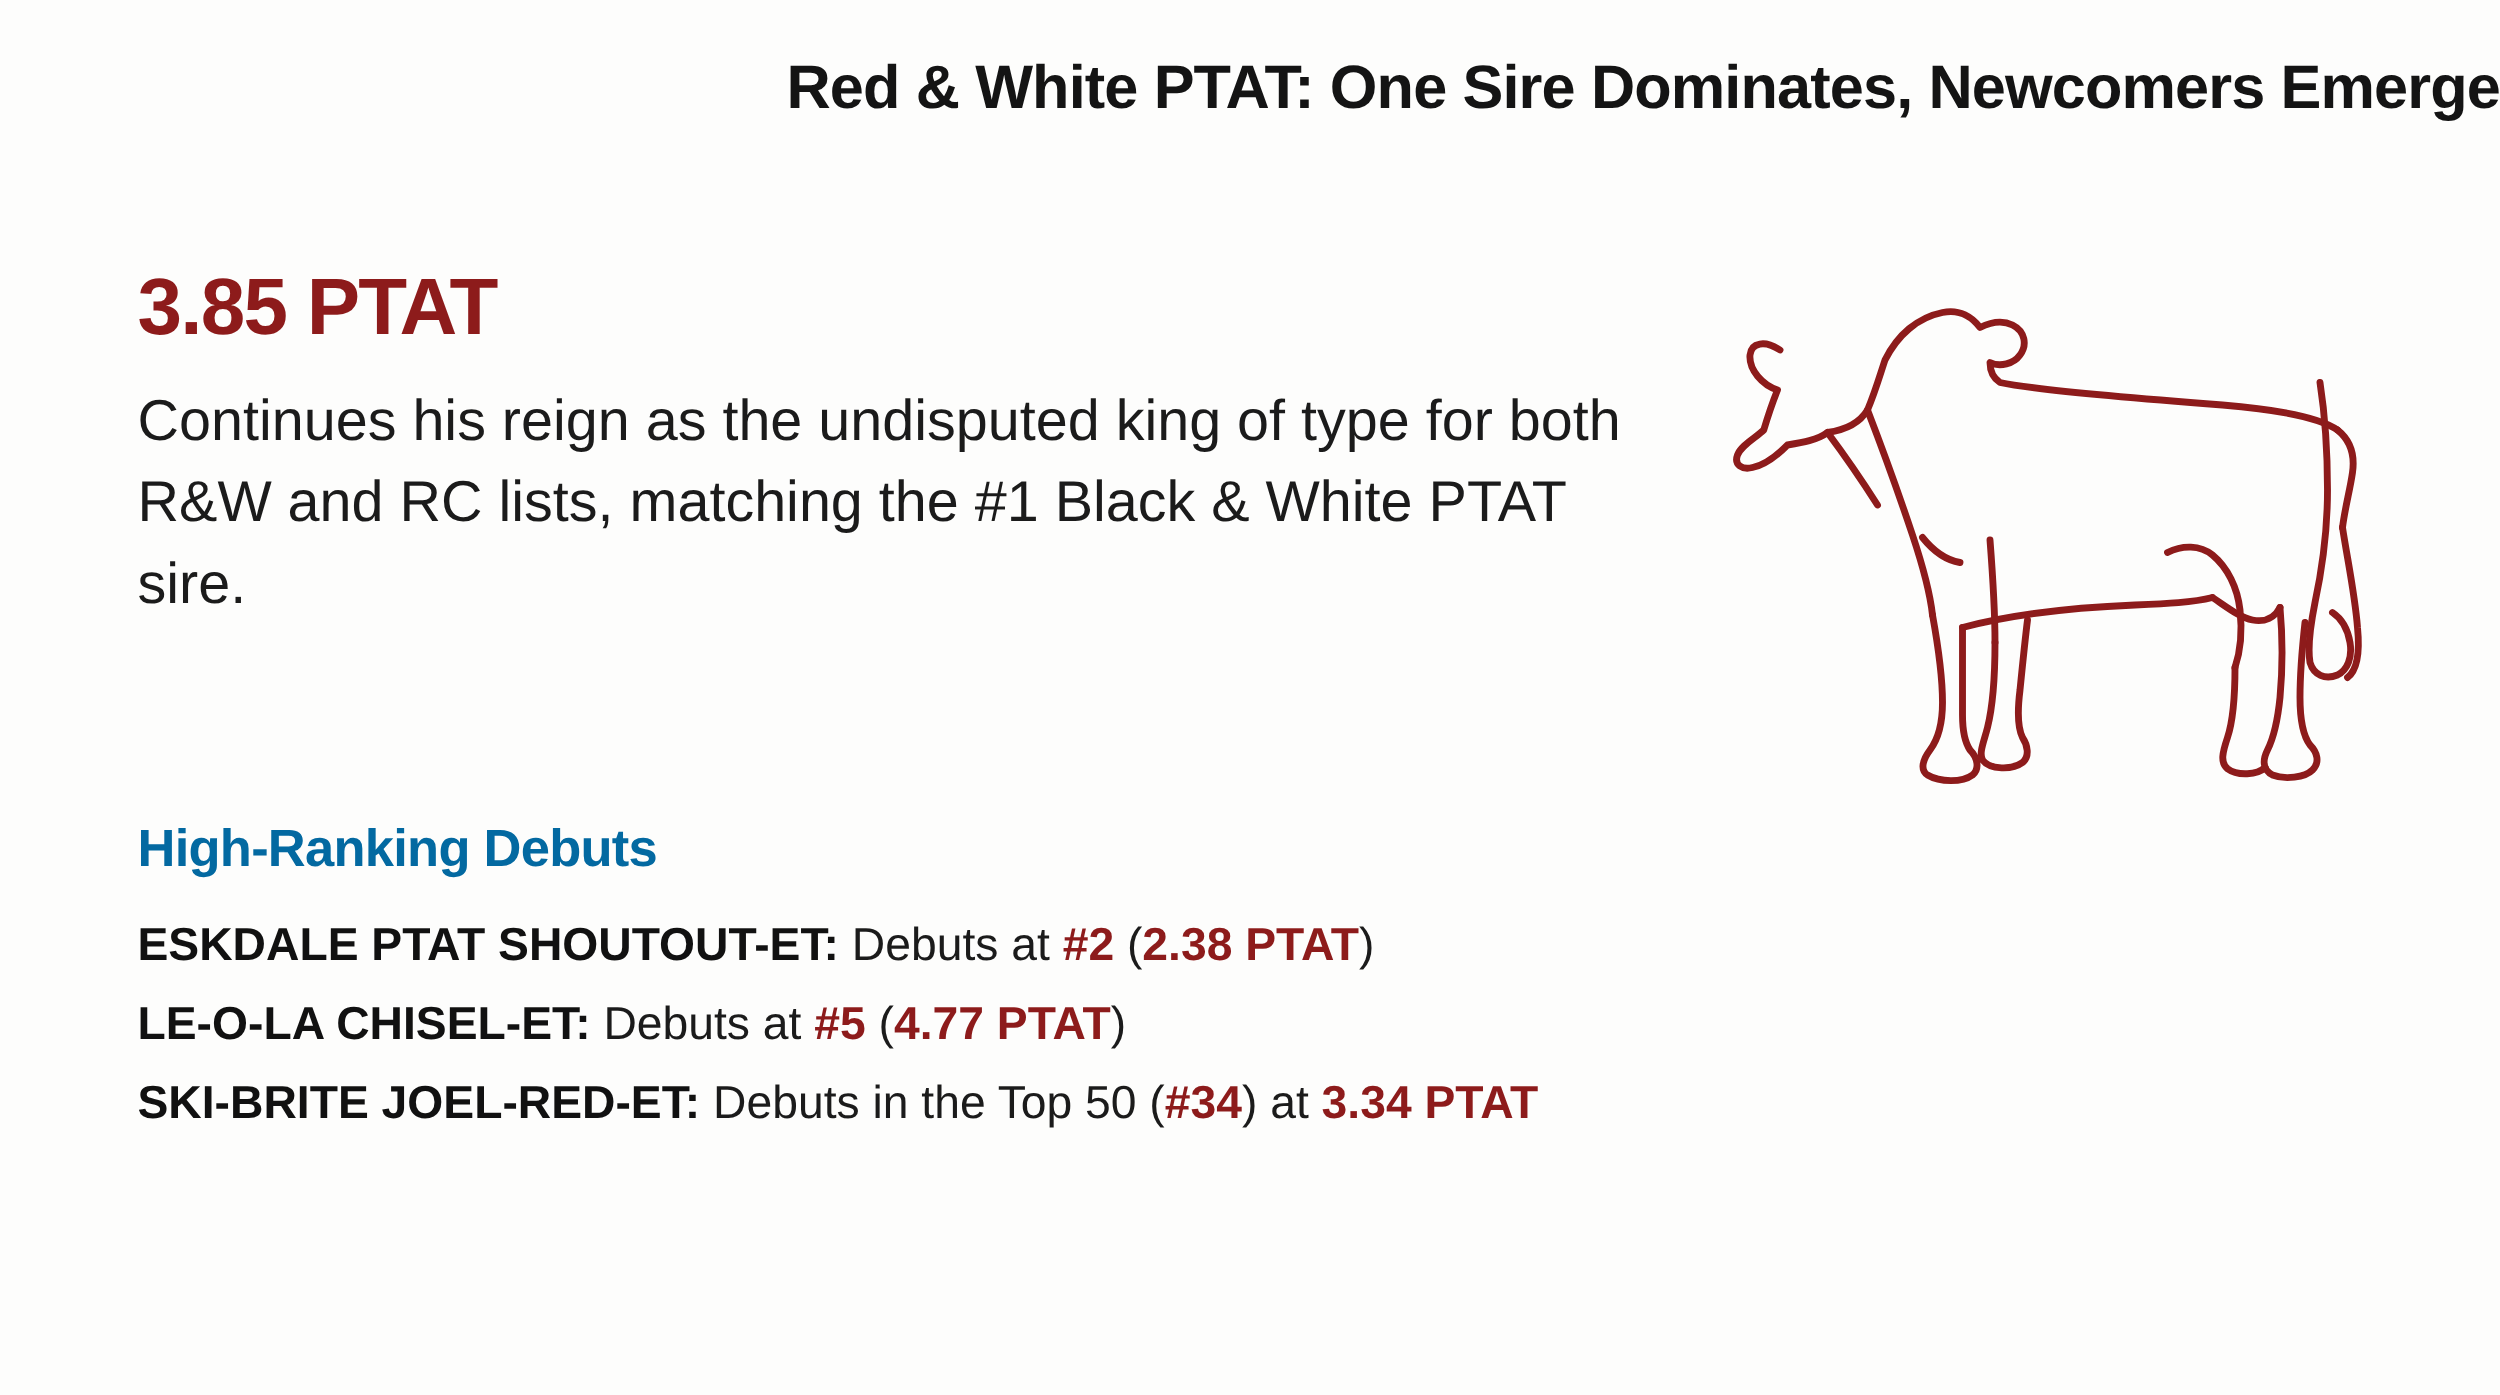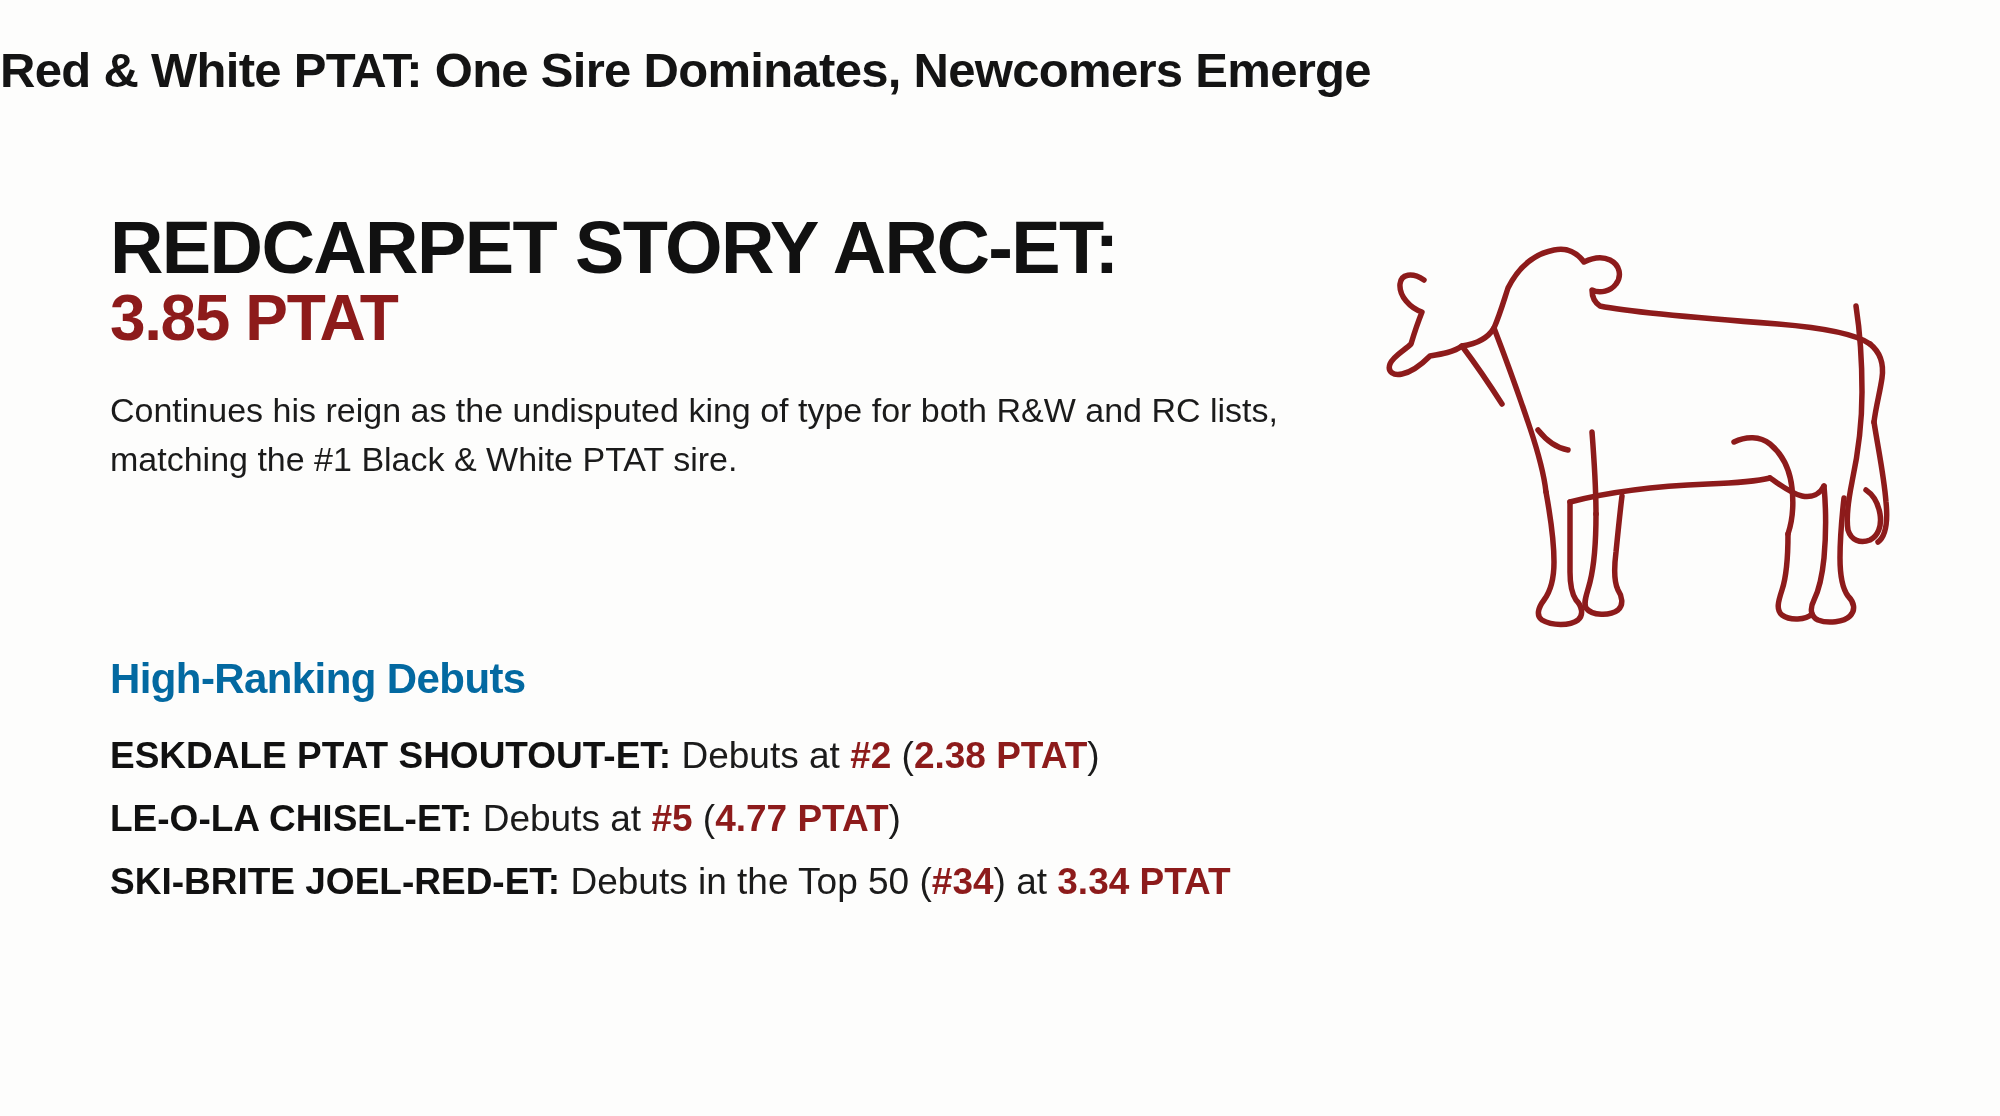--- a/index.html
+++ b/index.html
@@ -18,21 +18,21 @@
     height: 1116px;
     background: #fdfdfc;
   }
 
   
   .header-title {
     position: absolute;
     left: 0;
     top: 42px;
     width: 2000px;
-    text-align: left;
+    text-align: right;
     font-size: 49px;
     font-weight: 700;
     letter-spacing: -0.7px;
     color: #141414;
     white-space: nowrap;
   }
 
   
   .hero {
     position: absolute;
@@ -54,22 +54,22 @@
     font-size: 64px;
     line-height: 1.06;
     font-weight: 800;
     letter-spacing: -1.4px;
     color: #8d1b1b;
     margin-top: 0;
     white-space: nowrap;
   }
 
   .hero-desc {
-    margin-top: 34px;
-    font-size: 34px;
+    margin-top: 24px;
+    font-size: 46px;
     line-height: 1.42;
     color: #1b1b1b;
     font-weight: 400;
     max-width: 1230px;
   }
 
   
   .debuts {
     position: absolute;
     left: 110px;
@@ -120,21 +120,20 @@
   .cow-art svg { width: 100%; height: 100%; display: block; }
 </style>
 </head>
 <body>
 
 <div class="slide">
 
   <div class="header-title">Red &amp; White PTAT: One Sire Dominates, Newcomers Emerge</div>
 
   <div class="hero">
-    <div class="hero-name">REDCARPET STORY ARC-ET:</div>
     <div class="hero-value">3.85 PTAT</div>
     <div class="hero-desc">Continues his reign as the undisputed king of type for both R&amp;W and RC lists, matching the #1 Black &amp; White PTAT sire.</div>
   </div>
 
   <div class="debuts">
     <div class="debuts-heading">High-Ranking Debuts</div>
 
     <div class="debut-row">
       <span class="sire">ESKDALE PTAT SHOUTOUT-ET:</span><span class="paren"> Debuts at </span><span class="accent">#2</span><span class="paren"> (</span><span class="accent">2.38 PTAT</span><span class="paren">)</span>
     </div>

